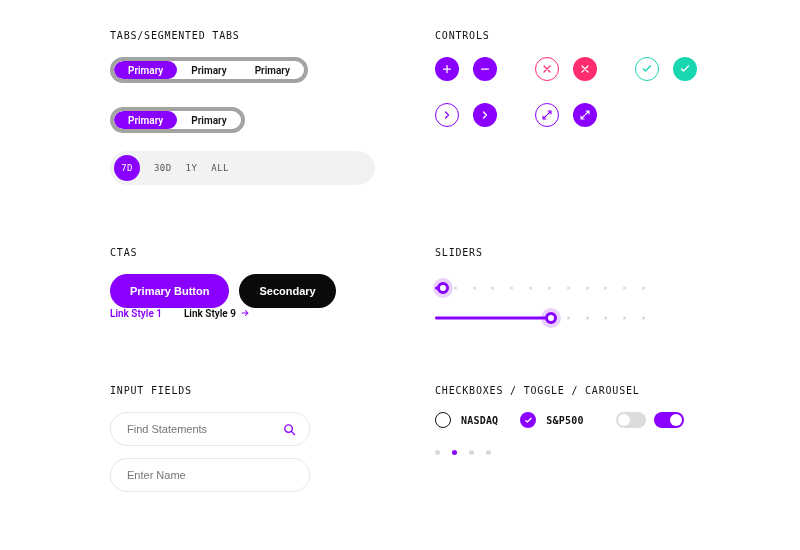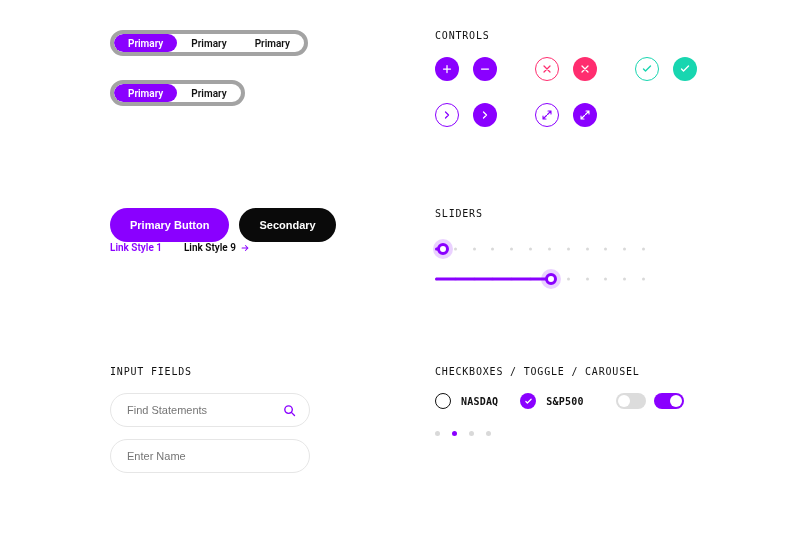--- a/index.html
+++ b/index.html
@@ -176,33 +176,40 @@
   .carousel { margin-top: 22px; display: flex; gap: 12px; }
   .cdot { width: 5px; height: 5px; border-radius: 999px; background: #d9d9d9; cursor: pointer; }
   .cdot.active { background: #8a00ff; }
 </style>
 </head>
 <body>
 
 <div class="frame">
 
   <div class="col">
+    <div class="section-title">TABS/SEGMENTED TABS</div>
 
     <div class="tab-groups">
       <div class="seggroup">
         <div class="seg active">Primary</div>
         <div class="seg">Primary</div>
         <div class="seg">Primary</div>
       </div>
       <div class="seggroup">
         <div class="seg active">Primary</div>
         <div class="seg">Primary</div>
       </div>
     </div>
 
+    <div class="time-strip">
+      <span class="chip active">7D</span>
+      <span class="chip">30D</span>
+      <span class="chip">1Y</span>
+      <span class="chip">ALL</span>
+    </div>
   </div>
 
   <div class="col">
     <div class="section-title">CONTROLS</div>
     <div class="controls-rows">
       <div class="control-row">
         <span class="circ fill-purple">
           <svg viewBox="0 0 24 24" fill="none" stroke="currentColor" stroke-width="2.5" stroke-linecap="round">
               <path d="M12 5v14M5 12h14"></path>
             </svg>
@@ -255,20 +262,21 @@
         <span class="circ fill-purple">
           <svg viewBox="0 0 24 24" fill="none" stroke="currentColor" stroke-width="2.2" stroke-linecap="round" stroke-linejoin="round">
               <path d="M14 4h6v6M10 20H4v-6M20 4l-7 7M4 20l7-7"></path>
             </svg>
         </span>
       </div>
     </div>
   </div>
 
   <div class="col">
+    <div class="section-title">CTAS</div>
     <div class="cta-row">
       <button class="pill primary">Primary Button</button>
       <button class="pill secondary">Secondary</button>
     </div>
     <div class="link-row">
       <a class="link1">Link Style 1</a>
       <a class="link2">
         <span>Link Style 9</span>
         <svg viewBox="0 0 24 24" fill="none" stroke="currentColor" stroke-width="2.5" stroke-linecap="round" stroke-linejoin="round">
             <path d="M5 12h14M13 6l6 6-6 6"></path>

